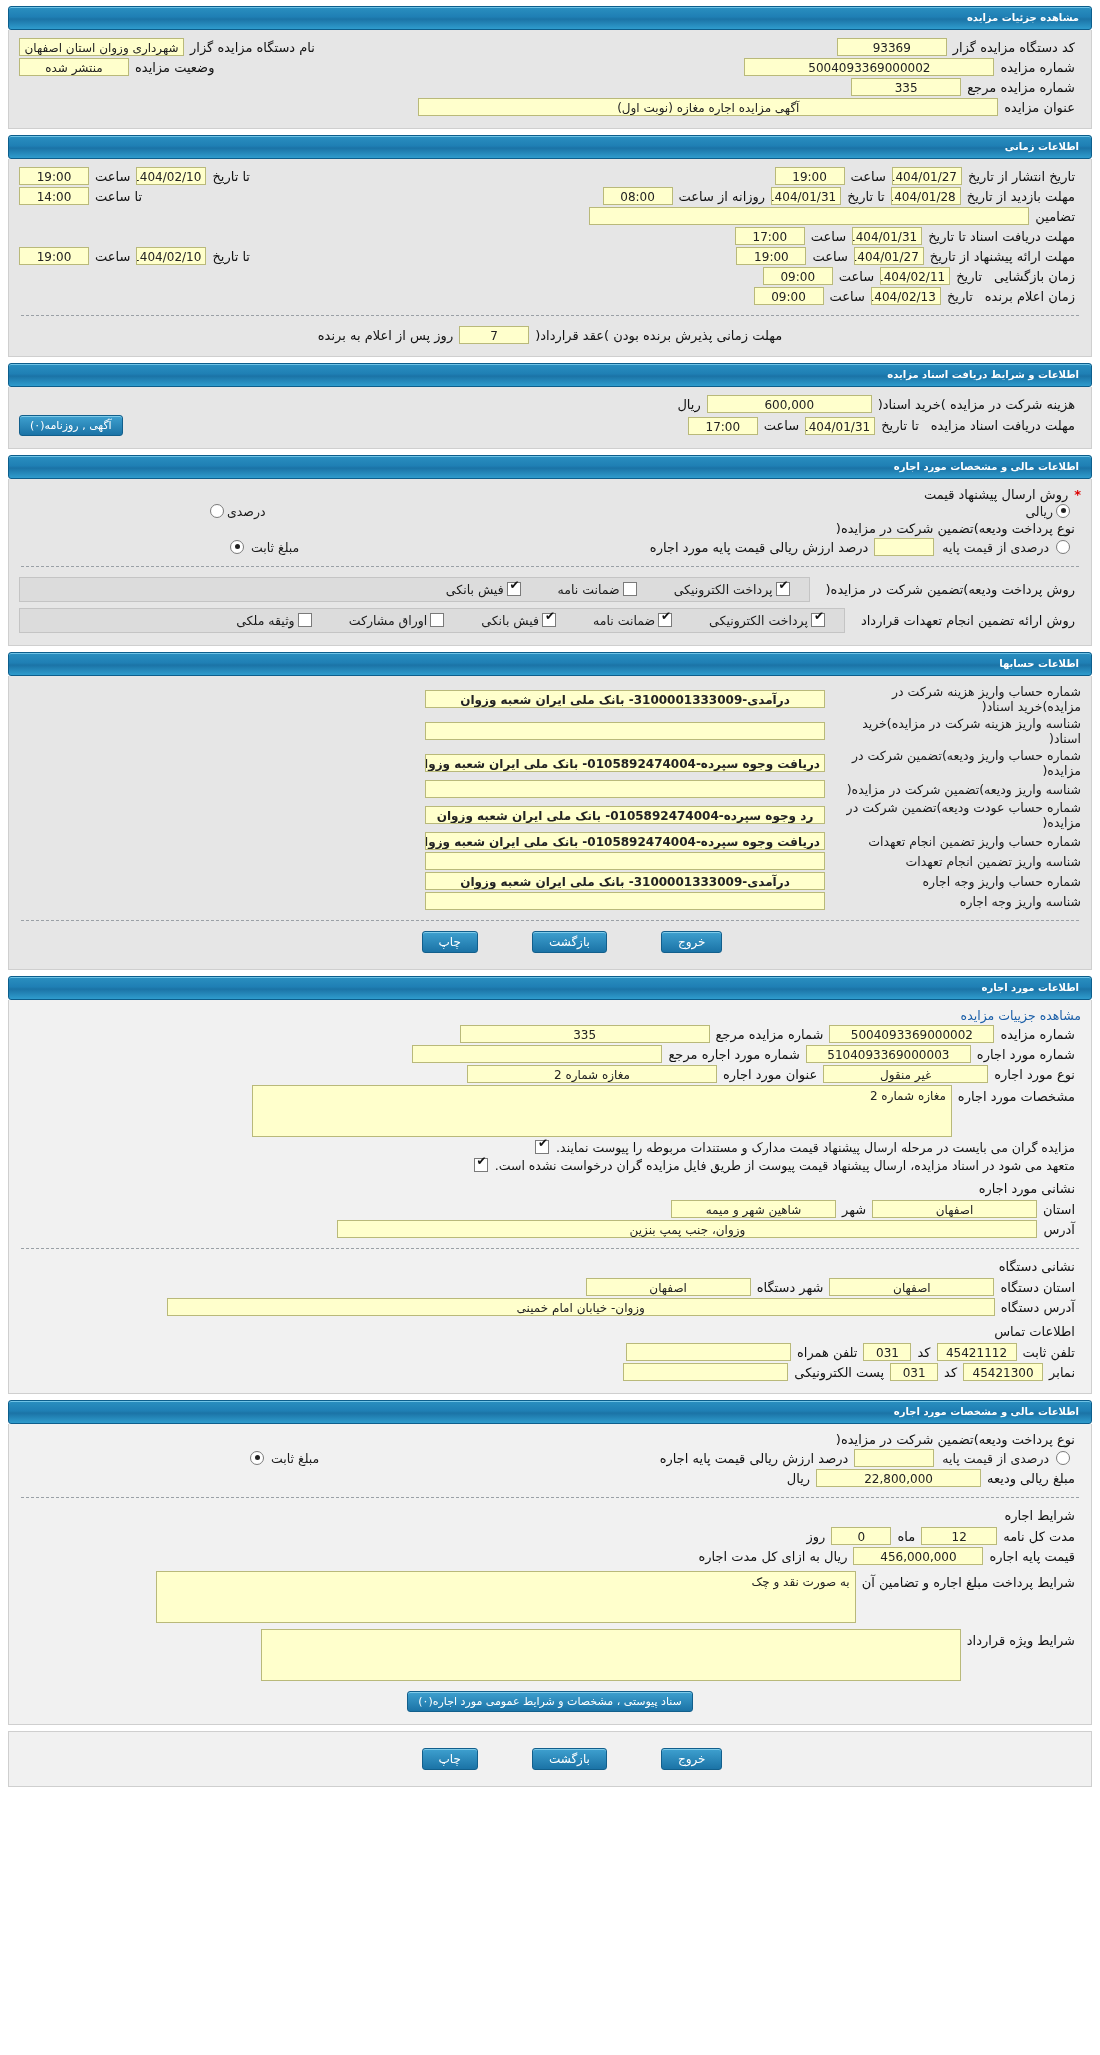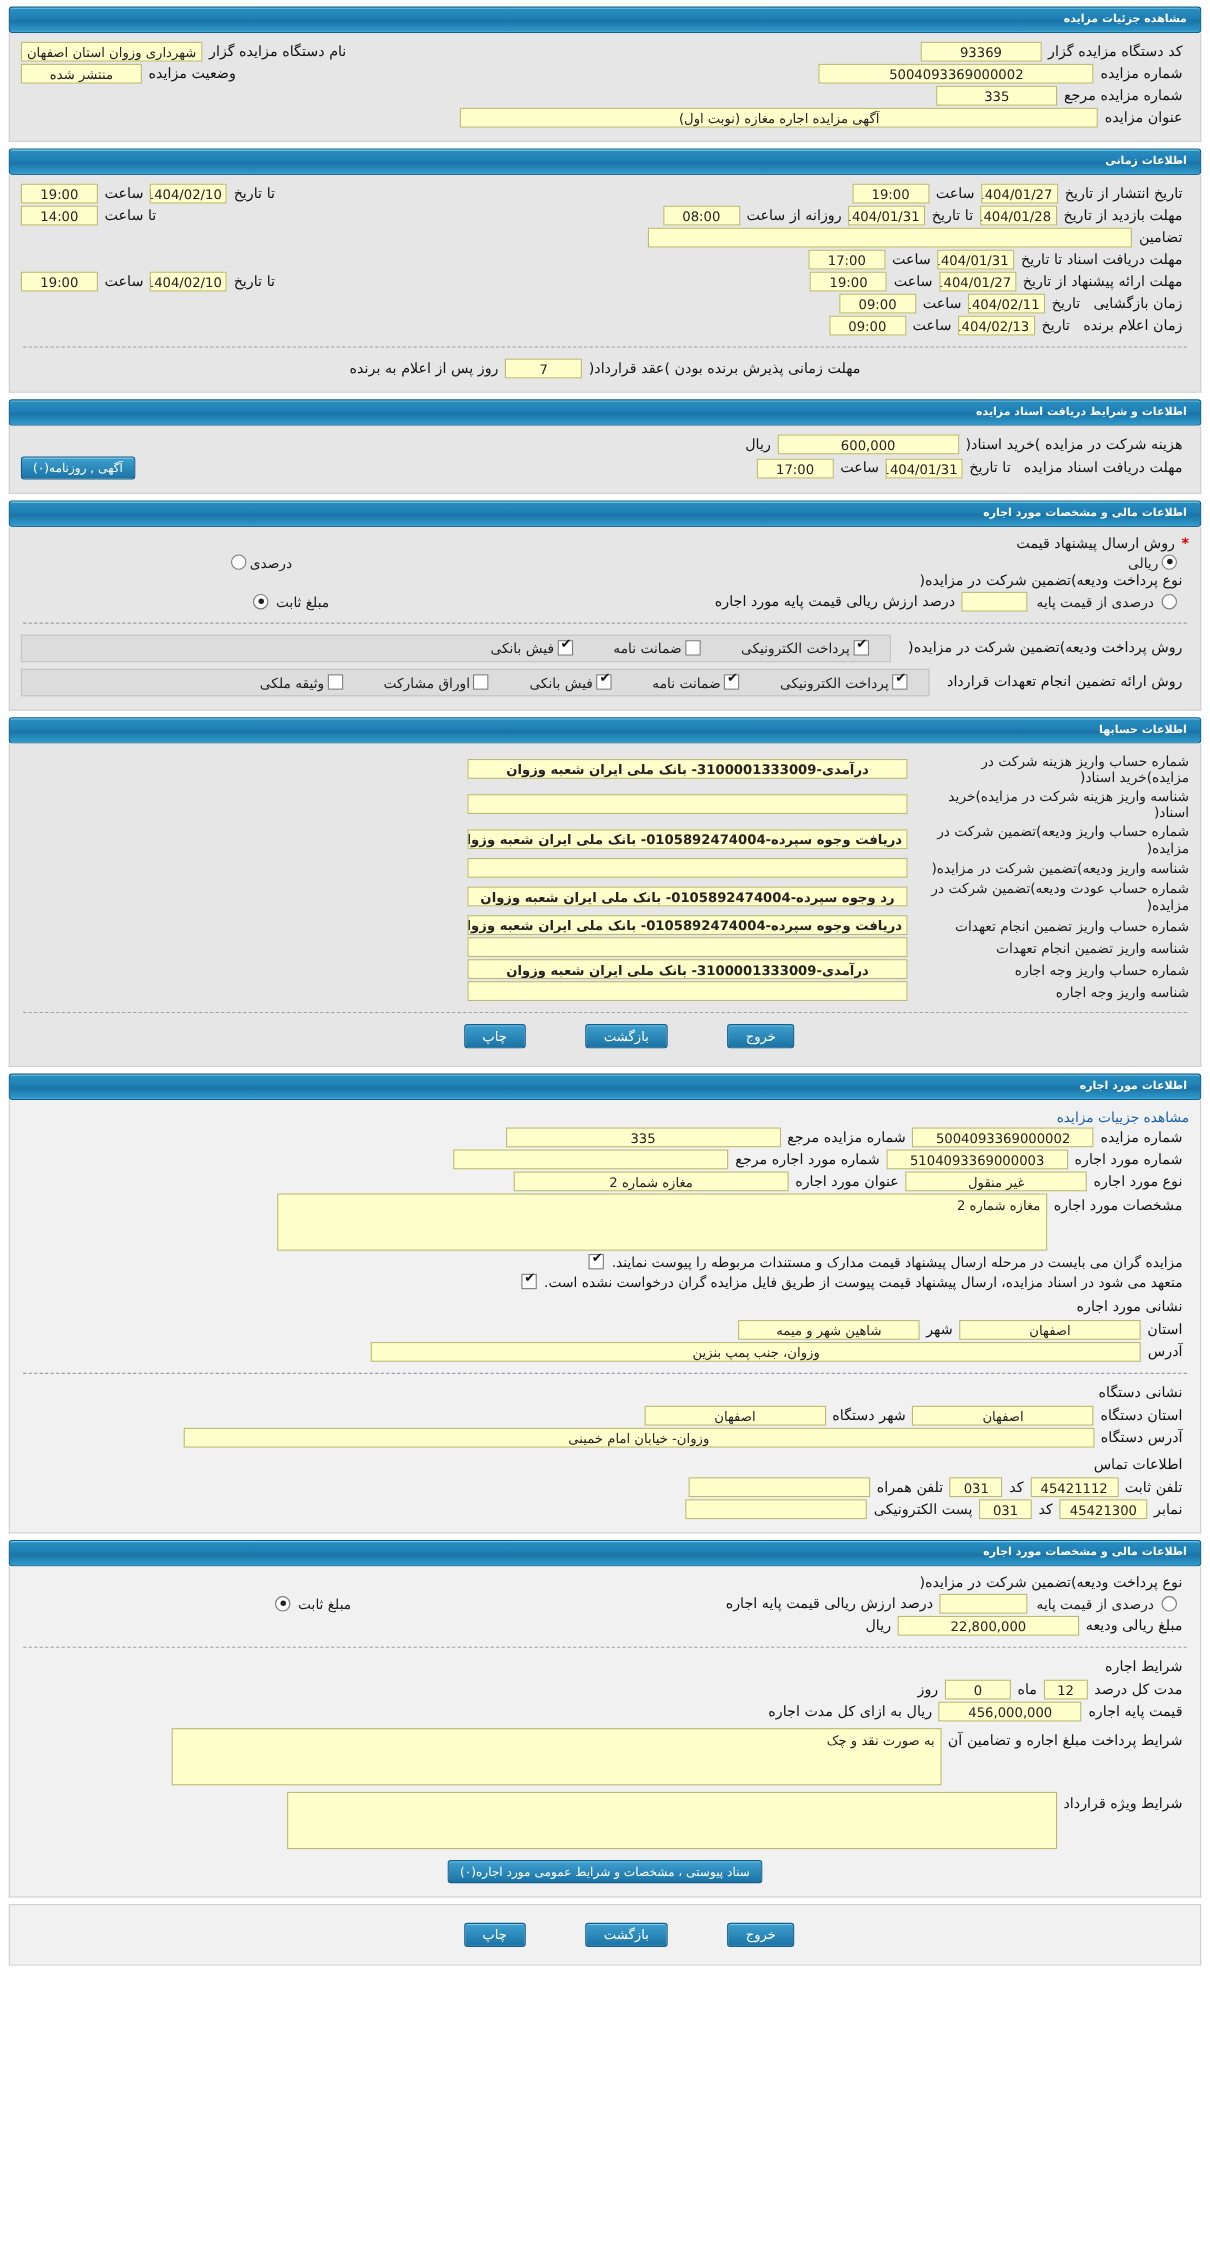--- a/index.html
+++ b/index.html
@@ -417,22 +417,22 @@
     <div class="rowline">
       <span class="lbl">مبلغ ریالی ودیعه</span>
       <div class="fld lg">22,800,000</div>
       <span class="lbl">ریال</span>
     </div>
 
     <hr class="dash">
 
     <div class="sec-title">شرایط اجاره</div>
     <div class="rowline">
-      <span class="lbl">مدت کل درصد</span>
-      <div class="fld" style="width:40px">12</div>
+      <span class="lbl">مدت کل نامه</span>
+      <div class="fld" style="width:76px">12</div>
       <span class="lbl">ماه</span>
       <div class="fld" style="width:60px">0</div>
       <span class="lbl">روز</span>
     </div>
     <div class="rowline">
       <span class="lbl">قیمت پایه اجاره</span>
       <div class="fld" style="width:130px">456,000,000</div>
       <span class="lbl">ریال به ازای کل مدت اجاره</span>
     </div>
     <div class="rowline" style="align-items:flex-start;margin-top:6px">

